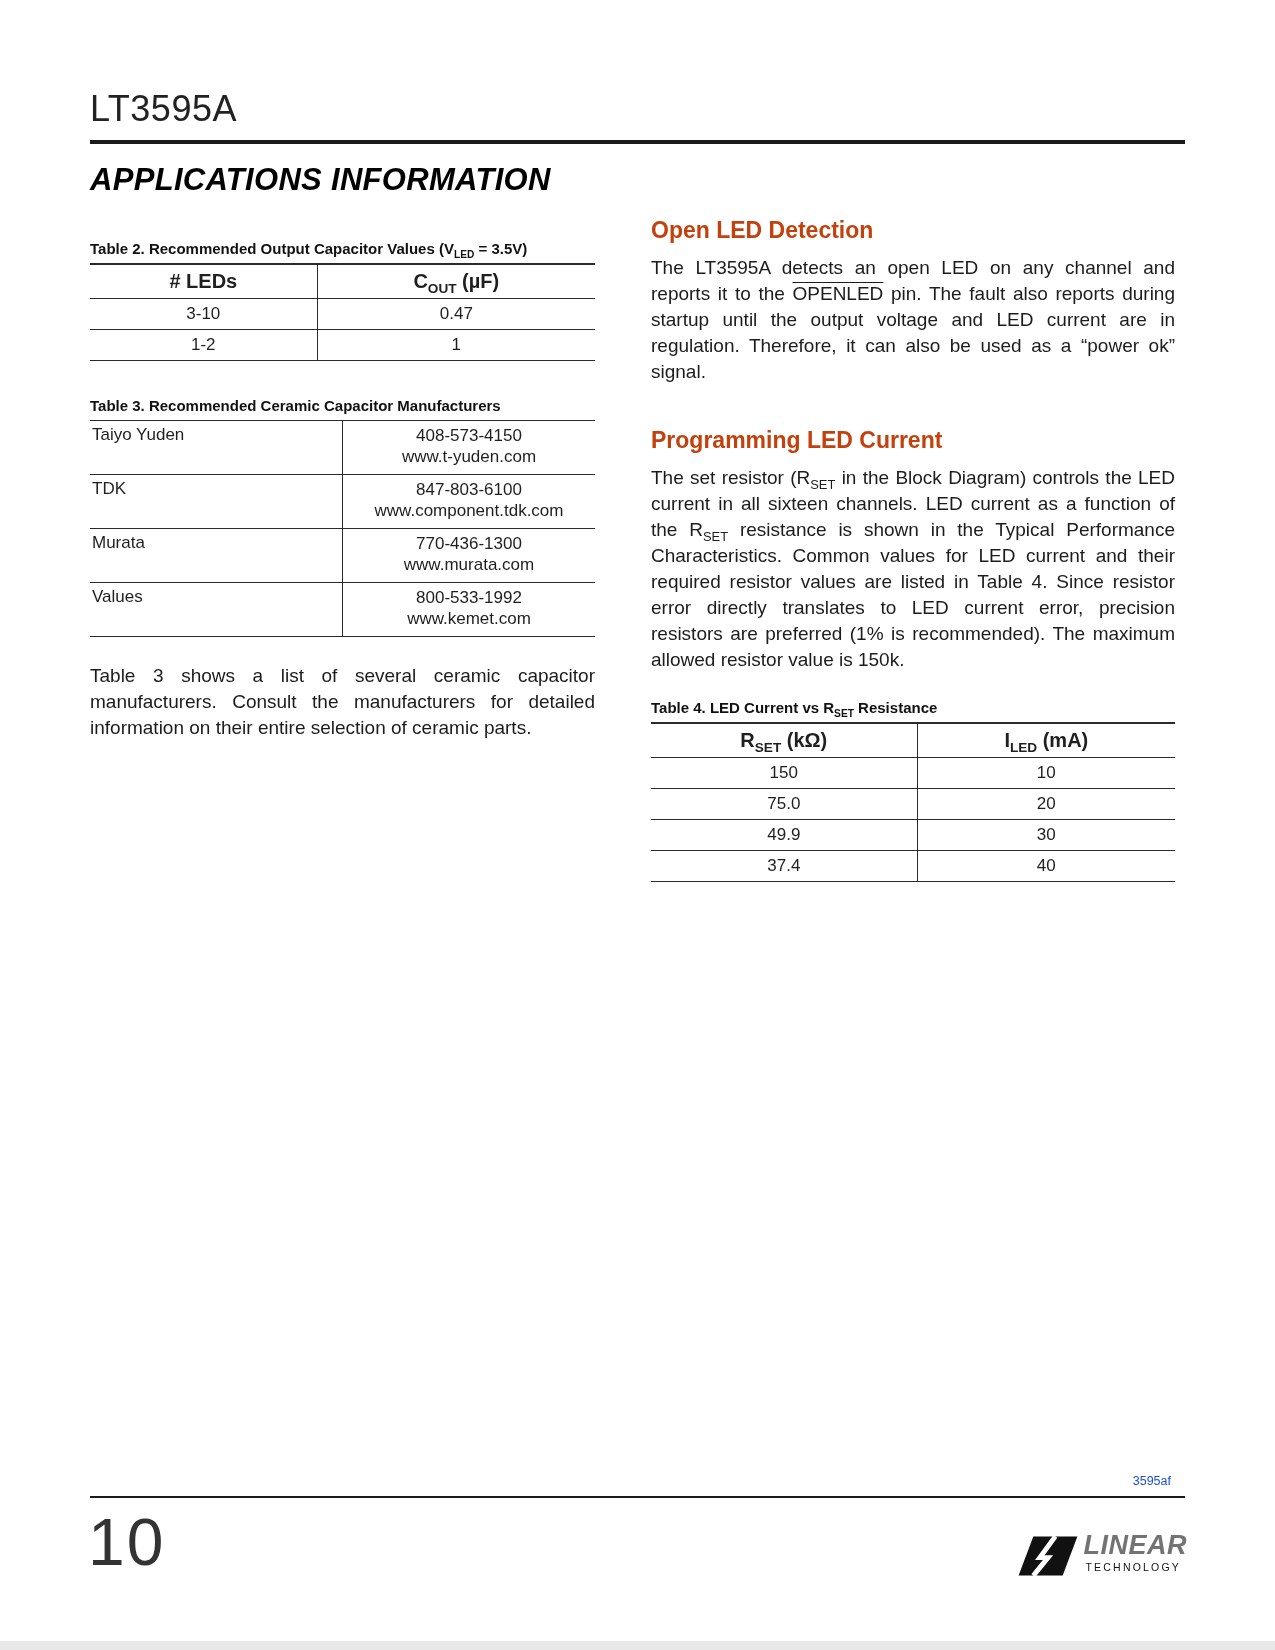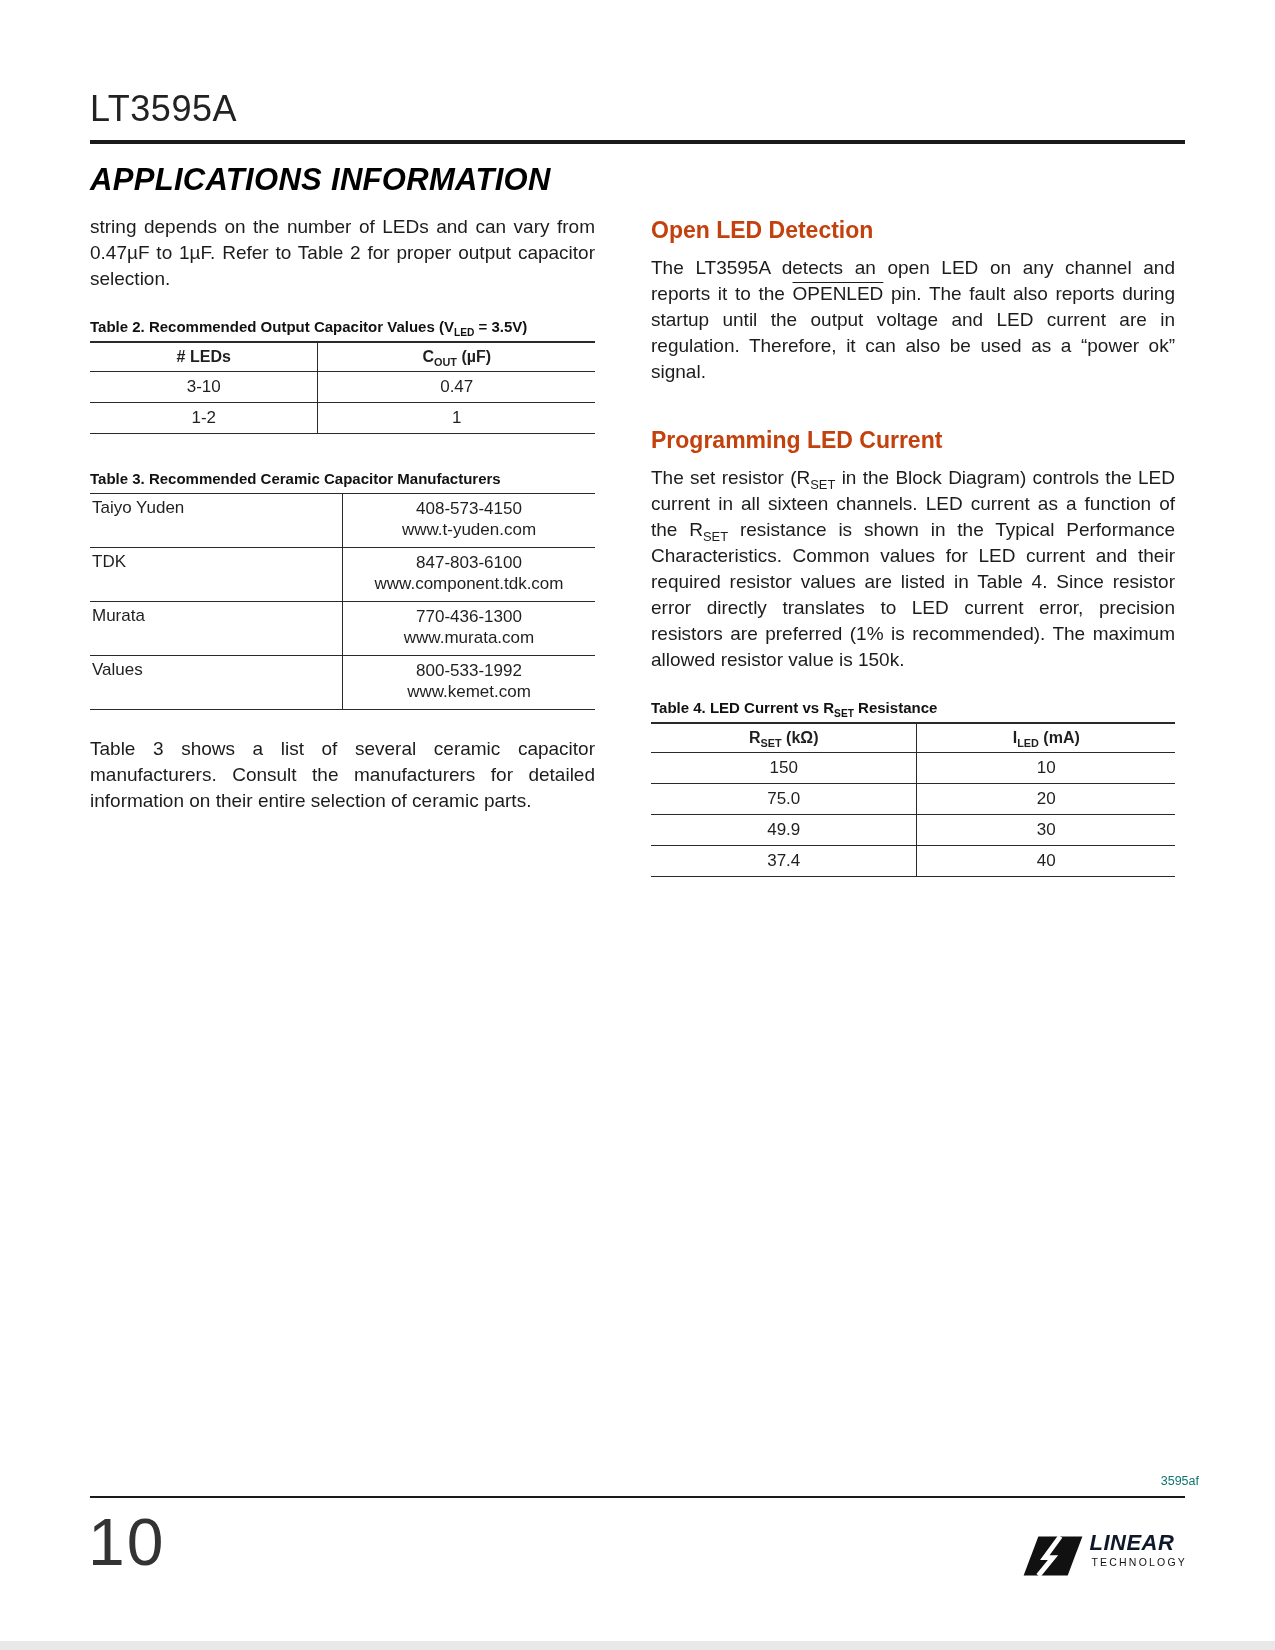--- a/index.html
+++ b/index.html
@@ -31,55 +31,54 @@
   .ovl { text-decoration:overline; }
   .tcaption { font-size:15px; font-weight:bold; margin-top:26px; color:#111; }
   .table3-caption { margin-top:36px; }
   .dtable {
     width:100%; border-collapse:collapse;
     border-top:2px solid #2a2a2a; border-bottom:1px solid #2a2a2a;
     margin-top:6px;
   }
   .dtable th, .dtable td { border-bottom:1px solid #2a2a2a; }
   .center-cells th, .center-cells td { text-align:center; padding:5px 6px; font-size:17px; }
-  .center-cells th { font-size:16px; }
+  .center-cells th { font-size:20px; }
   .vdiv { border-left:1px solid #2a2a2a; }
   .mfg-table { border-top:1px solid #2a2a2a; }
   .mfg-table td { padding:4px 8px 7px 8px; font-size:17px; }
   .mname { text-align:left; width:50%; vertical-align:top; padding-left:2px !important; }
   .mcontact { text-align:center; line-height:21px; font-size:16.5px; }
   .closing { margin-top:26px !important; }
   .subhead { font-size:23px; font-weight:bold; margin:42px 0 11px 0; color:#c2410c; }
   .subhead.first { margin-top:3px; }
-  .doc-code { position:absolute; top:1474px; right:76px; font-size:12.5px; color:#0f766e; }
+  .doc-code { position:absolute; top:1474px; right:104px; font-size:12.5px; color:#1d4ed8; }
   .footer-rule { position:absolute; top:1496px; left:90px; right:90px; height:2px; background:#1a1a1a; }
   .page-number {
     position:absolute; top:1504px; left:88px;
     font-size:66px; color:#333; letter-spacing:2px; font-weight:400;
   }
   .logo { position:absolute; top:1532px; right:88px; display:flex; align-items:flex-start; gap:5px; }
   .lt-mark { width:62px; height:48px; display:block; }
   .logo-text { display:flex; flex-direction:column; }
-  .logo-brand { font-size:22px; font-weight:bold; font-style:italic; line-height:1; color:#0f172a; letter-spacing:0.5px; }
+  .logo-brand { font-size:27px; font-weight:bold; font-style:italic; line-height:1; color:#737373; letter-spacing:0.5px; }
   .logo-sub { font-size:10.5px; letter-spacing:2.2px; color:#111; margin-top:2px; padding-left:2px; }
 </style>
 </head>
 <body>
 
 <div class="page">
 
   <div class="part-number">LT3595A</div>
   <div class="header-rule"></div>
   <h1 class="section-title">APPLICATIONS INFORMATION</h1>
 
   <div class="columns">
 
     <div class="col-left">
 
-      <p class="body">string depends on the number of LEDs and can vary from 0.47µF to 1µF. Refer to Table 2 for proper output capacitor selection.</p>
 
       <div class="tcaption"><span>Table 2. Recommended Output Capacitor Values (V</span><sub>LED</sub><span> = 3.5V)</span></div>
 
       <table class="dtable center-cells">
         <thead>
           <tr>
             <th><span># LEDs</span></th>
             <th class="vdiv"><span>C</span><sub>OUT</sub><span> (µF)</span></th>
           </tr>
         </thead>

